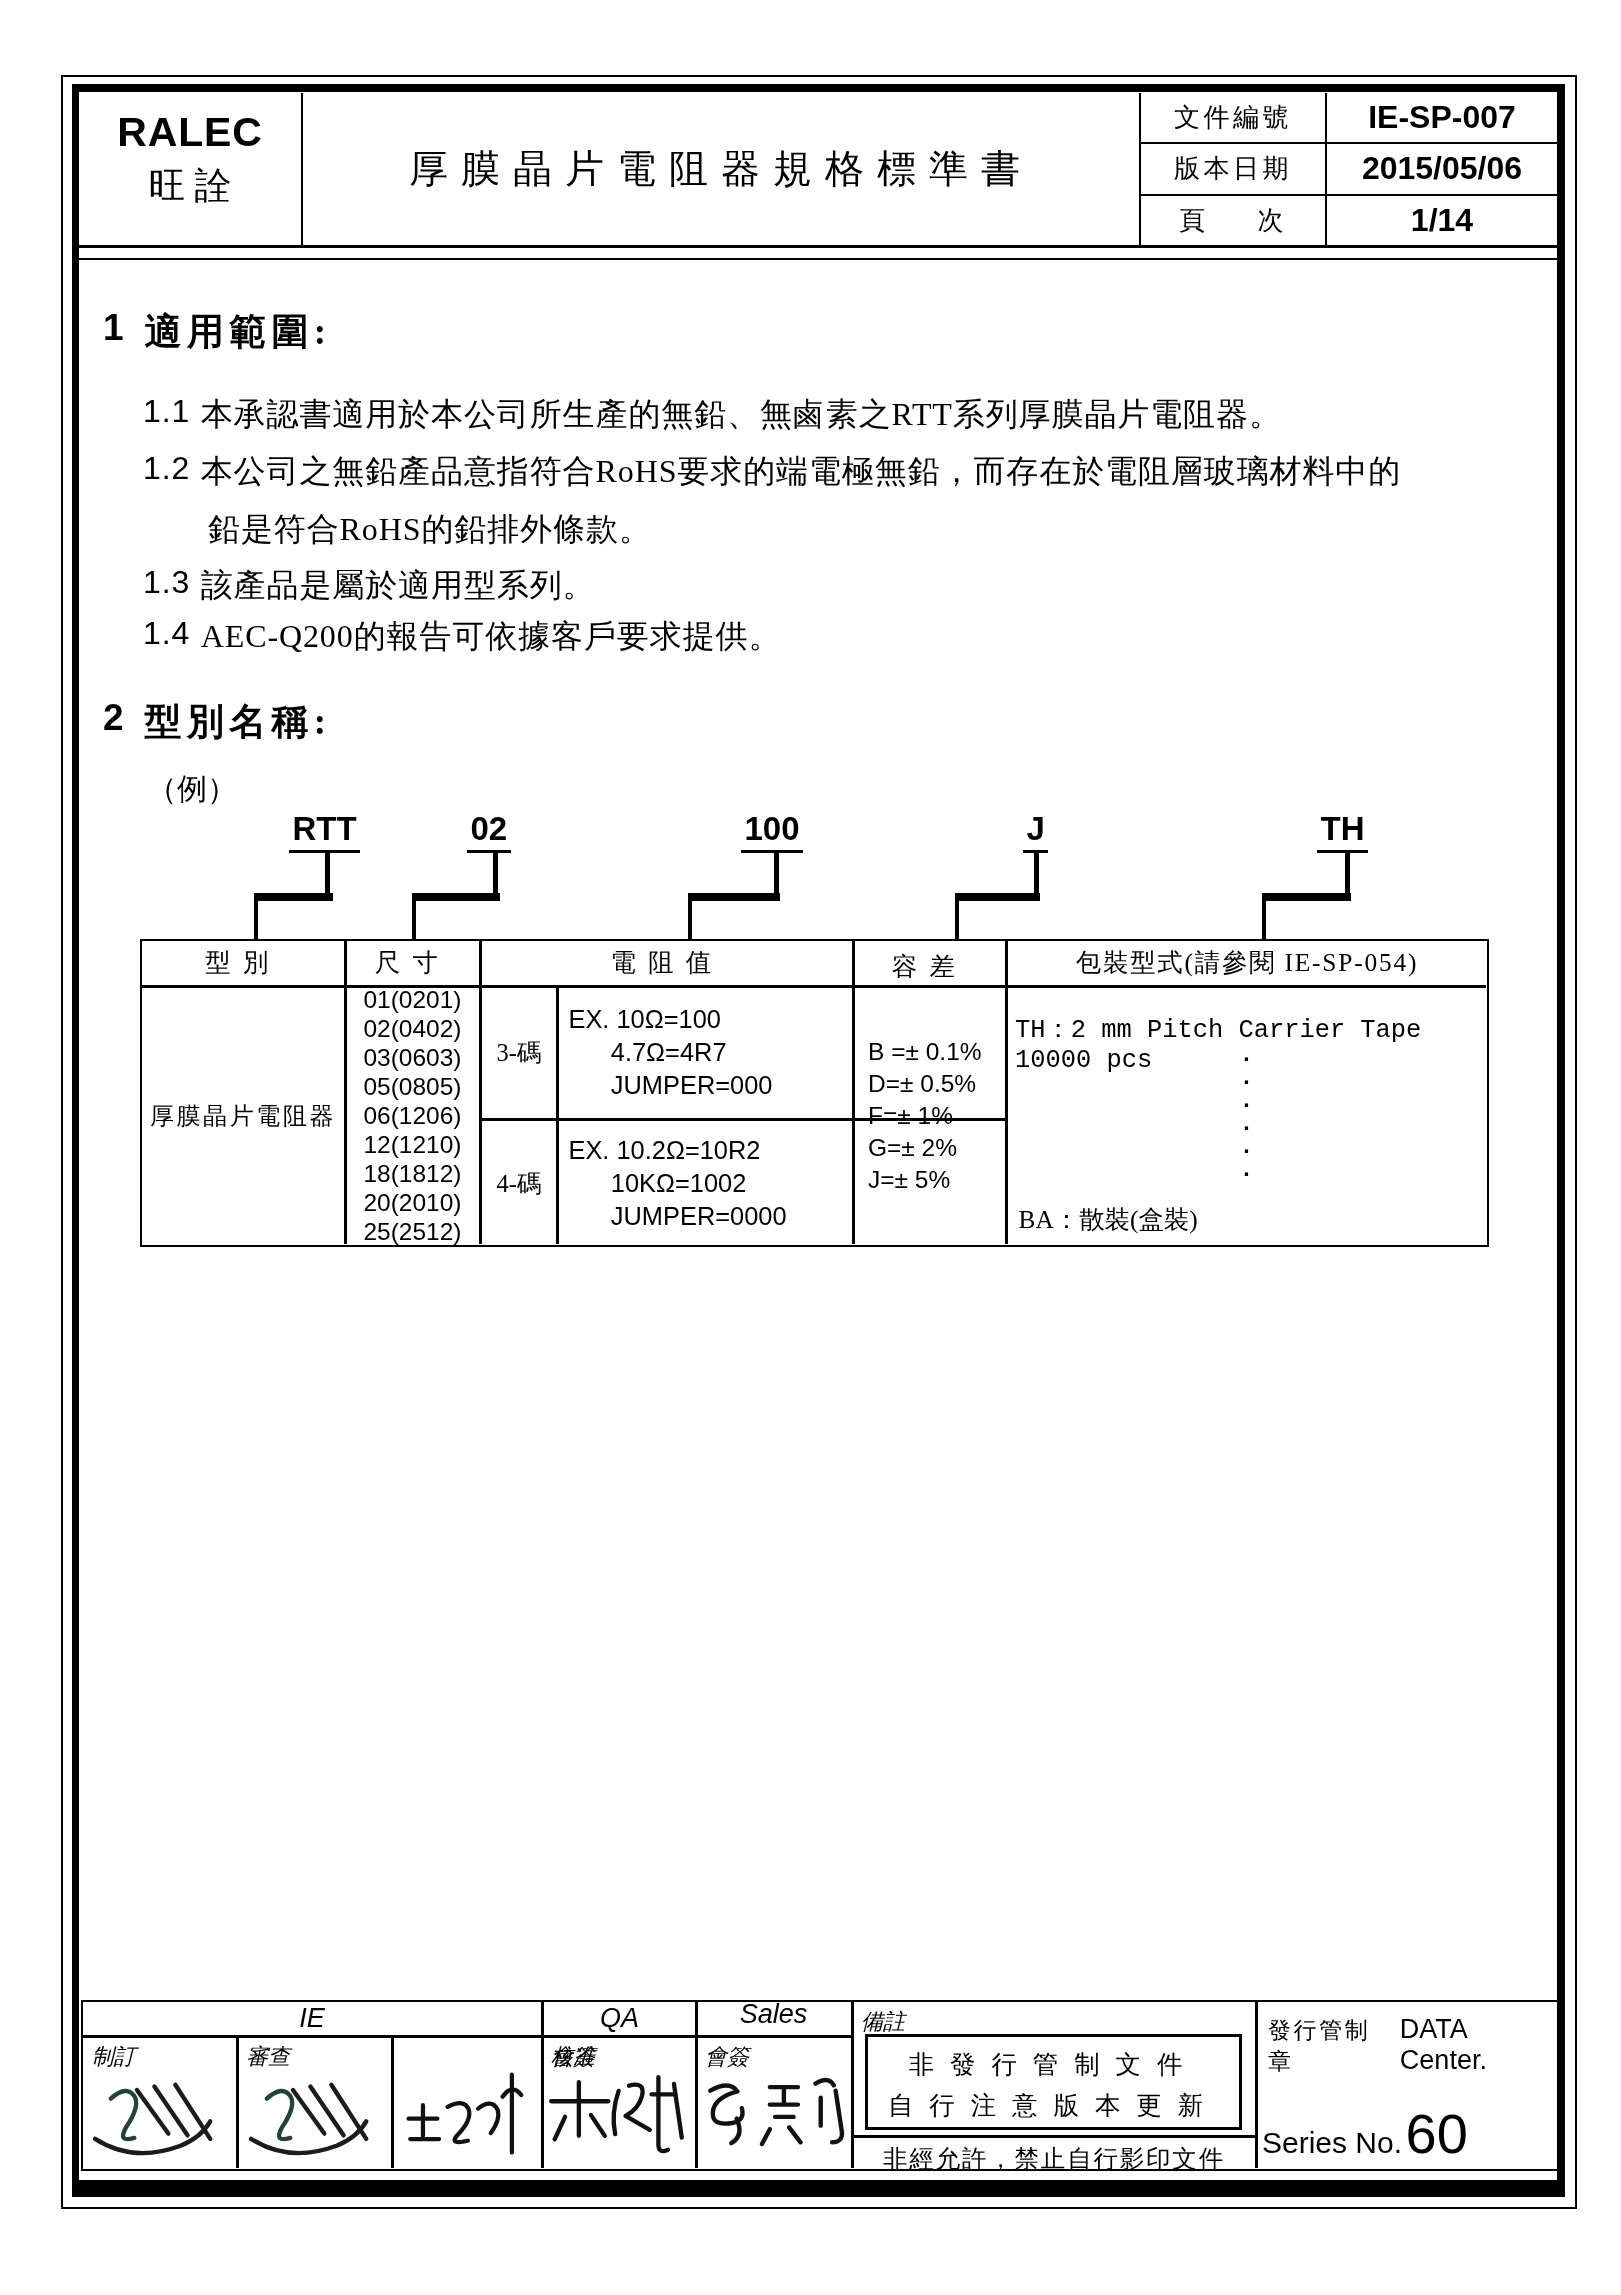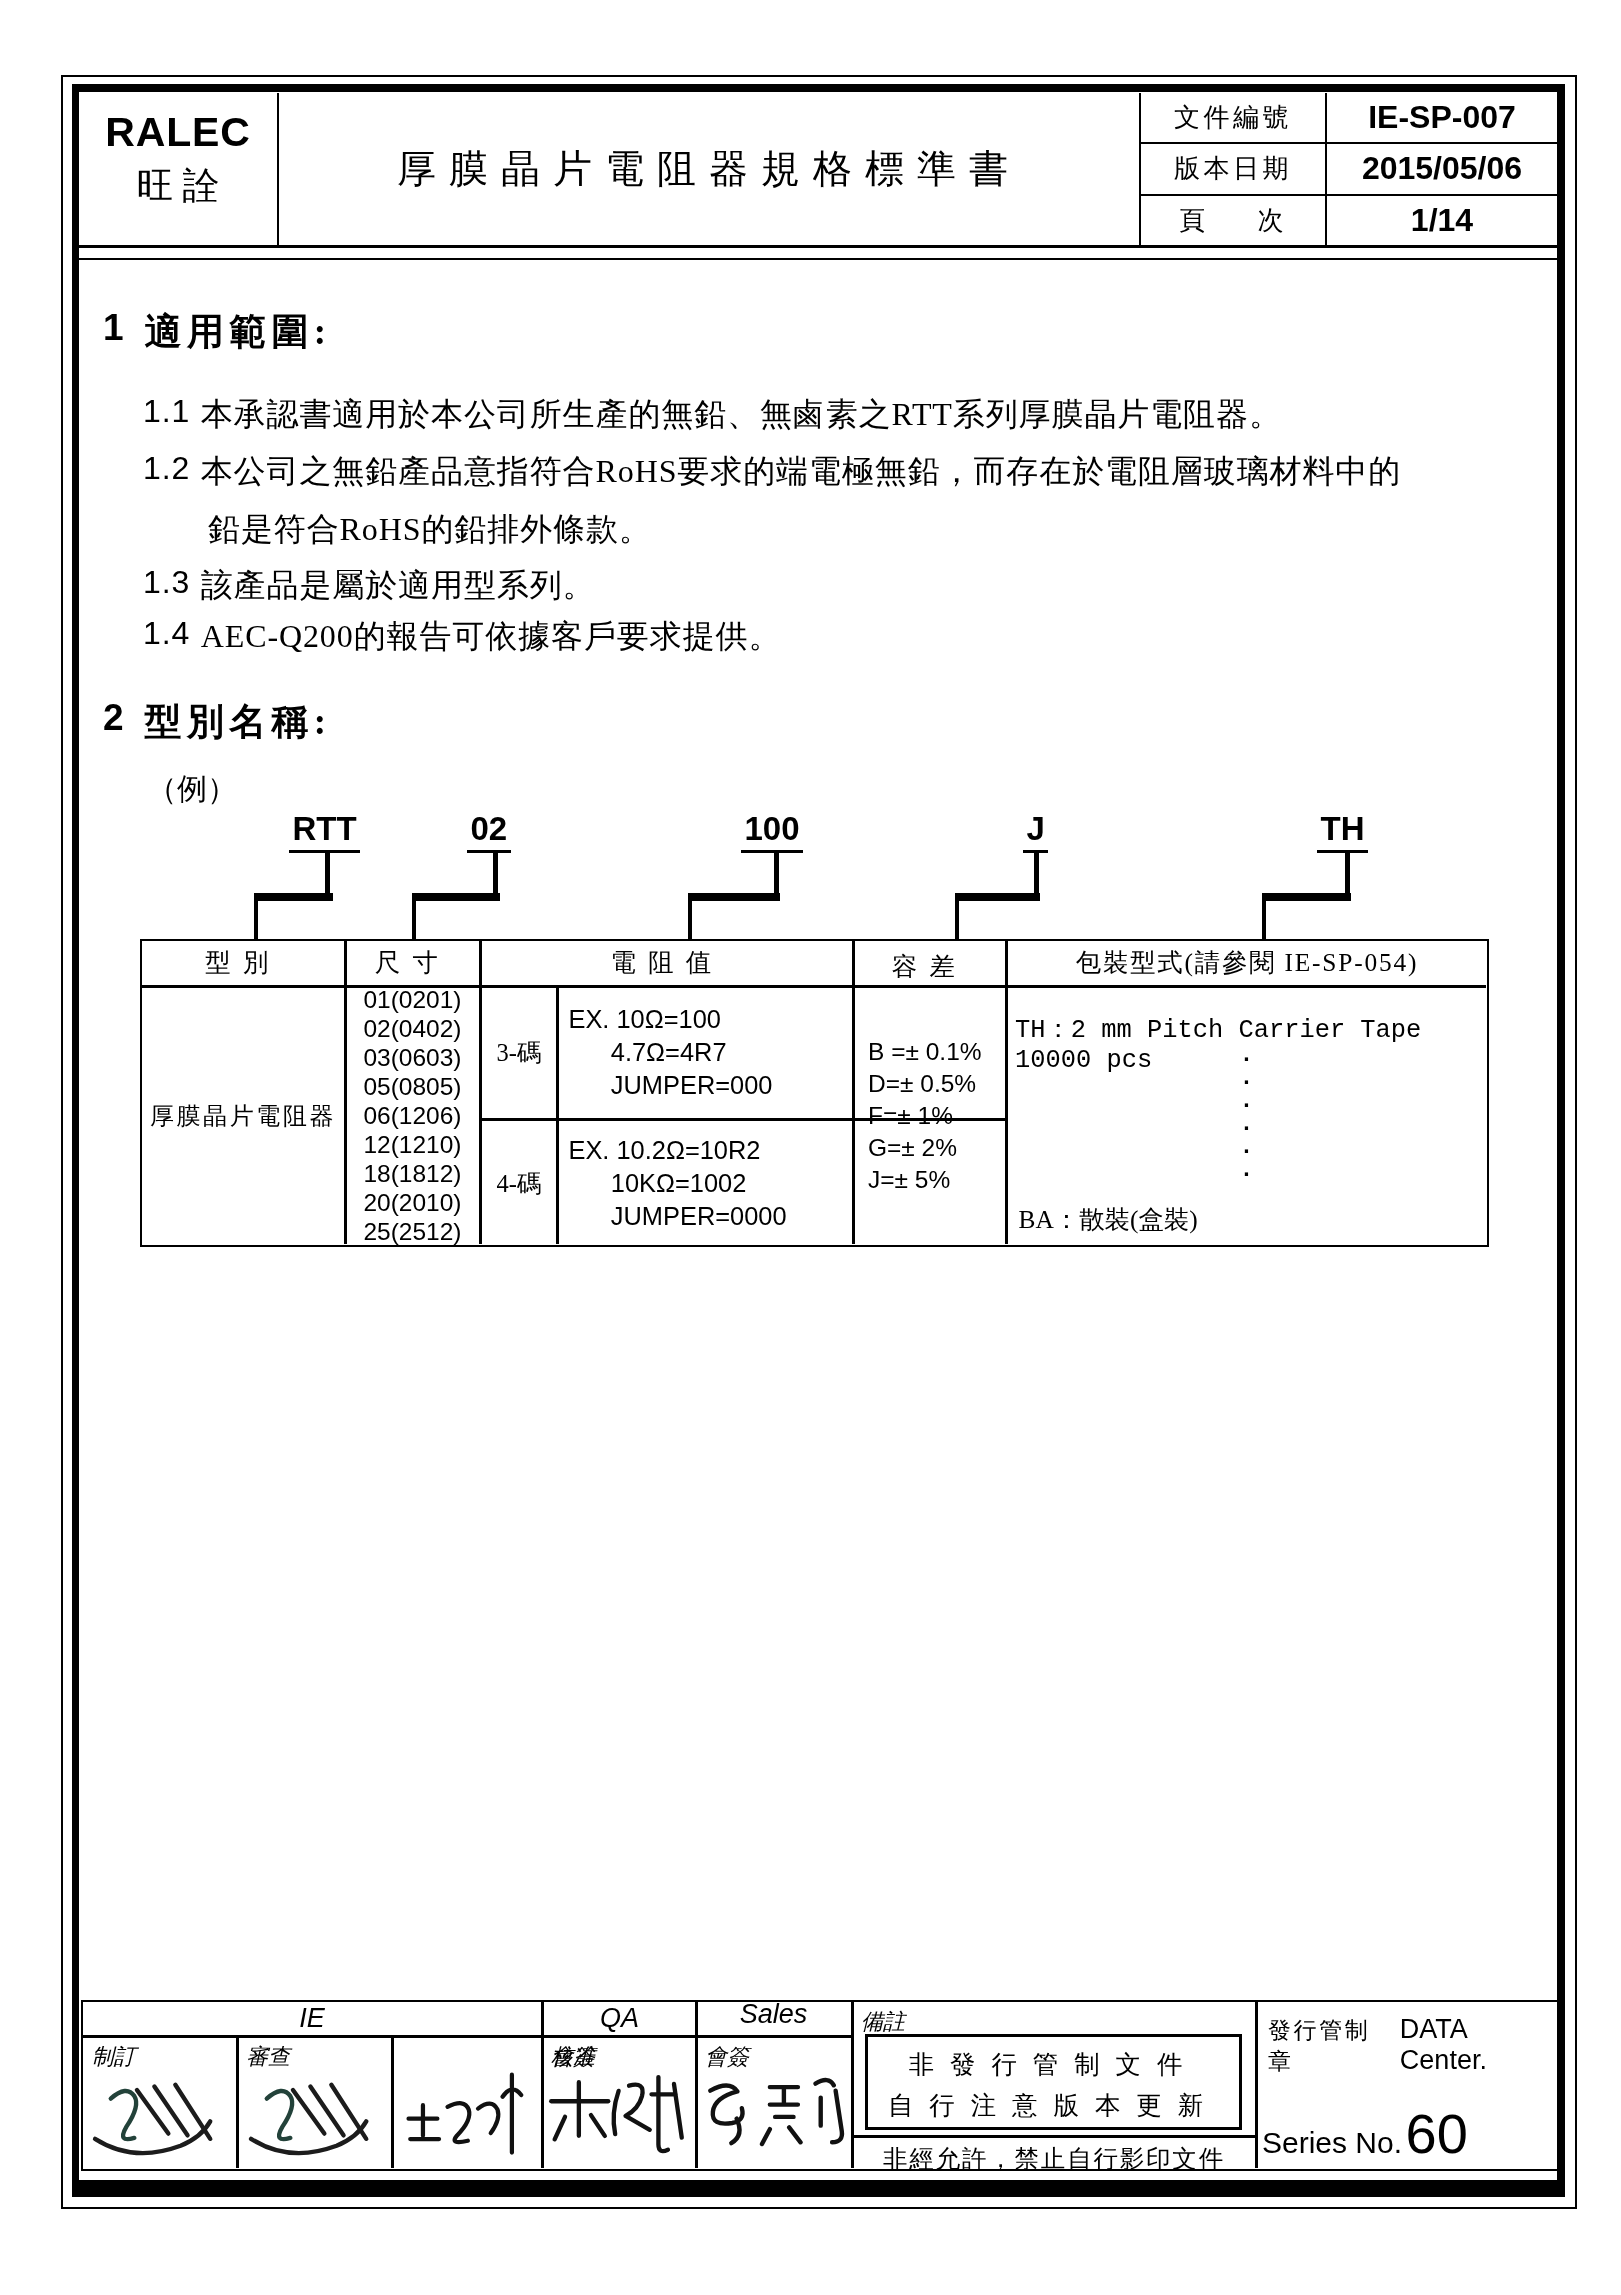--- a/index.html
+++ b/index.html
@@ -11,21 +11,21 @@
   .abs { position:absolute; }
   .hw { font-family:"Liberation Serif", serif; }
   .pre { white-space:pre; }
   
   .frame-thin  { left:61px; top:75px; width:1516px; height:2134px; border:2.6px solid #000; }
   .frame-thick { left:72px; top:84px; width:1493px; height:2113px;
                  border-style:solid; border-color:#000; border-width:8.8px 8px 17.5px 7px; }
   
   .header { left:79px; top:93px; width:1478px; height:155px; border-bottom:3.5px solid #000; display:flex; }
   .header-line2 { left:79px; top:258px; width:1478px; height:1.8px; background:#000; }
-  .logo-cell { width:200px; border-right:2.6px solid #000; text-align:center; padding-top:16px; }
+  .logo-cell { width:224px; border-right:2.6px solid #000; text-align:center; padding-top:16px; }
   .logo-top { font-size:41px; font-weight:bold; letter-spacing:0.9px; }
   .logo-bottom { font-size:37px; letter-spacing:8.8px; margin-top:5.3px; padding-left:8.8px; }
   .title-cell { flex:1; display:flex; align-items:center; justify-content:center; }
   .doc-title { font-size:39px; letter-spacing:13px; }
   .info-block { width:418px; border-left:2.6px solid #000; display:flex; flex-direction:column; }
   .info-row { flex:1; display:flex; border-top:2.6px solid #000; }
   .info-row:first-child { border-top:none; }
   .info-label { width:186px; border-right:2.6px solid #000; display:flex; align-items:center; justify-content:center;
                 font-size:26px; letter-spacing:3.5px; word-spacing:39px; }
   .info-value { flex:1; display:flex; align-items:center; justify-content:center; font-size:32px; font-weight:bold; }

